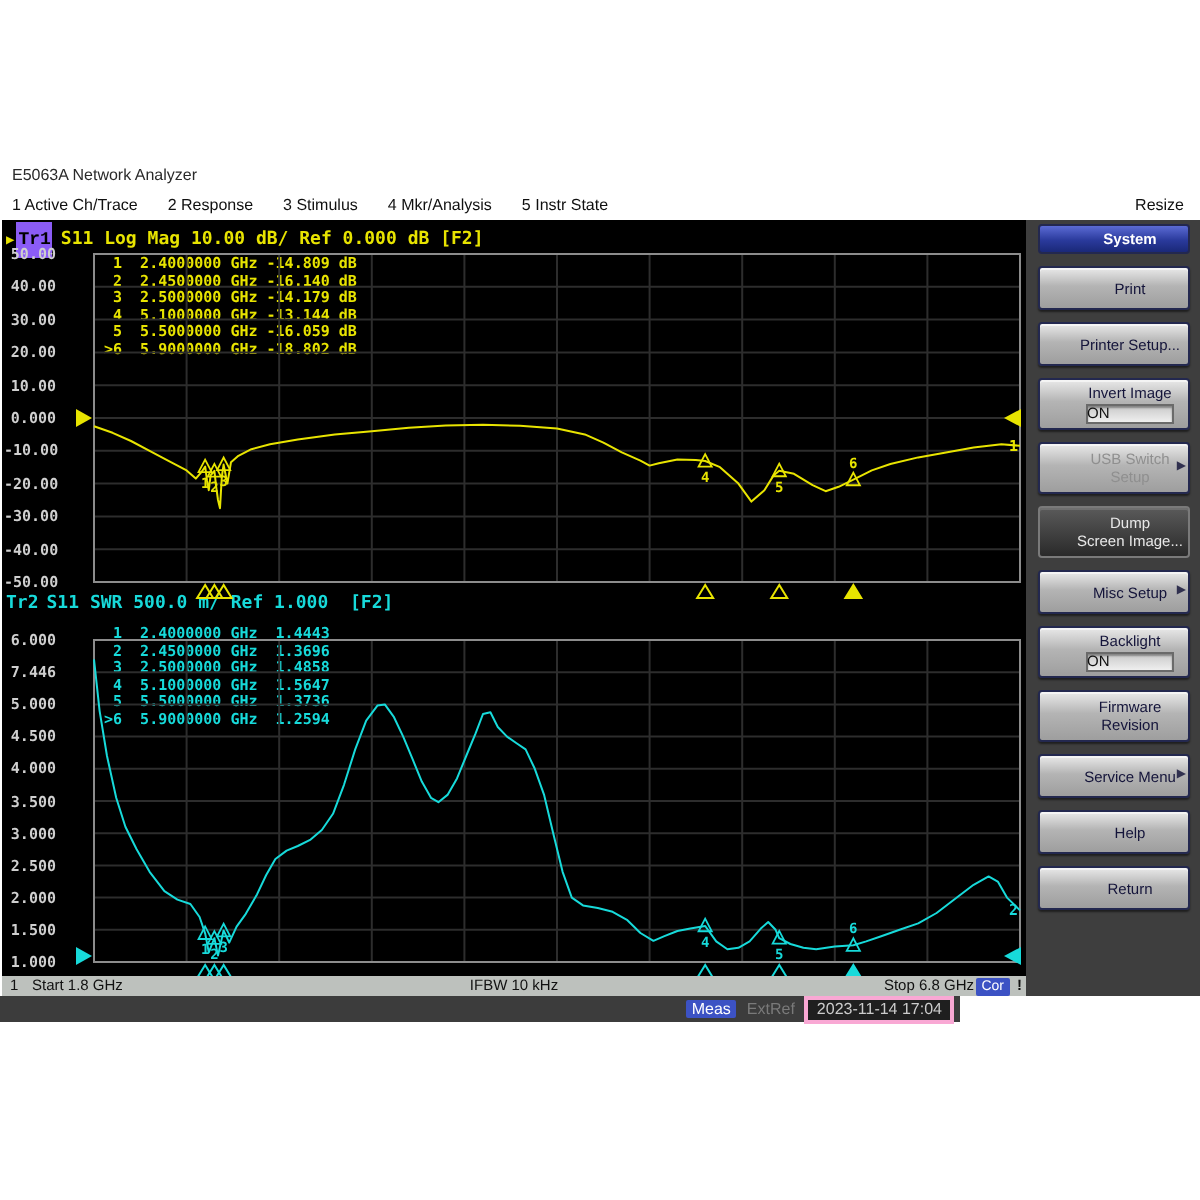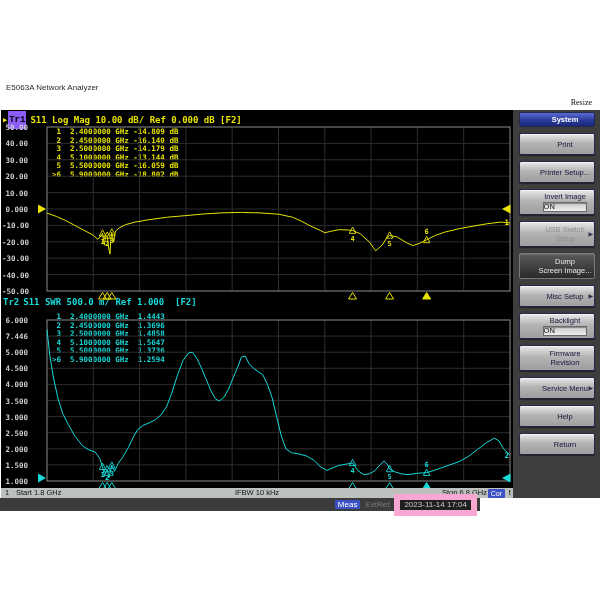--- a/index.html
+++ b/index.html
@@ -1,21 +1,21 @@
 <!DOCTYPE html>
 <html><head>
 <meta charset="utf-8">
 <style>
   html,body{margin:0;padding:0;}
   body{width:600px;height:600px;background:#ffffff;position:relative;overflow:hidden;
        font-family:"Liberation Sans",sans-serif;}
   .title{position:absolute;left:6px;top:83px;font-size:8px;color:#2a2a2a;}
   .menubar{position:absolute;left:6px;top:96px;right:8px;height:12px;display:flex;gap:15px;
            font-size:8px;color:#101010;align-items:center;}
-  .menubar .resize{margin-left:auto;font-family:Liberation Serif, serif;}
+  .menubar .resize{margin-left:auto;}
   .screen{position:absolute;left:1px;top:110px;width:512px;height:378px;background:#000;}
   .tr-header{position:absolute;font-family:"DejaVu Sans Mono",monospace;font-weight:bold;
              font-size:9px;white-space:pre;display:flex;align-items:center;}
   .tr-header.tr1{left:3px;top:111px;color:#e8e400;}
   .tr-header.tr2{left:3px;top:297px;color:#17dada;}
   .tr-header .arrow{color:#e8e400;font-size:7px;margin-right:1px;}
   .tr-header .badge.inv{background:#8b5cf6;color:#000;padding:4px 1px;font-family:Liberation Mono, monospace;}
   .tr-header .htext{margin-left:4px;}
   .ylabel{position:absolute;left:2px;width:26px;text-align:right;transform:translateY(-50%);
           font-family:"DejaVu Sans Mono",monospace;font-weight:bold;font-size:7.5px;color:#cfcfcf;}
@@ -31,21 +31,21 @@
   .sb-start{left:15px;}
   .sb-ifbw{left:50%;transform:translateX(-50%);}
   .sb-stop{right:26px;}
   .badge-blue{background:#3c52c4;color:#fff;padding:0 3px;border-radius:1px;}
   .sb-cor{right:8px;height:9px;line-height:9px !important;top:0.5px !important;font-size:7px;}
   .sb-alert{right:2px;font-weight:bold;}
   .bottombar{position:absolute;left:0px;top:498px;width:480px;height:13px;background:#3c3c3c;
              display:flex;justify-content:flex-end;align-items:center;gap:5px;
              padding-right:3px;box-sizing:border-box;font-size:8px;}
   .extref{color:#7a7a7a;}
-  .datetime{background:#1f1f1f;border:6px solid #f9a8d4;color:#cccccc;padding:0 4px;
+  .datetime{background:#1f1f1f;border:2px solid #f9a8d4;color:#cccccc;padding:0 4px;
             font-size:8px;line-height:10px;}
   .sidebar{position:absolute;left:513px;top:110px;width:87px;height:388px;background:#3e3e3e;
            box-sizing:border-box;padding:2px 5px 0 6px;display:flex;flex-direction:column;gap:6px;}
   .skey{flex:none;height:20px;border:1px solid #23284f;border-radius:2px;
         background:linear-gradient(#e9e9e9,#b4b4b4 45%,#9e9e9e);
         color:#14143a;font-size:7.5px;display:flex;flex-direction:column;align-items:center;
         justify-content:center;text-align:left;position:relative;
         box-shadow:inset 0 1px 0 #f4f4f4, 0 1px 1px rgba(0,0,0,.5);line-height:9px;padding-left:16px;}
   .skey.tall{height:24px;}
   .skey.header{height:13px;background:linear-gradient(#5b6bd4,#2a3a9c 55%,#1a2878);
@@ -58,20 +58,27 @@
                 box-shadow:inset 0 1px 1px rgba(0,0,0,.35);}
   .skey .sub-arrow{position:absolute;right:1px;top:50%;transform:translateY(-50%);
                    font-size:6px;color:#30304f;}
 </style>
 </head>
 <body>
 
 <div class="title">E5063A Network Analyzer</div>
 
 <div class="menubar">
+  <div id="menu-items" style="display:flex;gap:15px;">
+      <span>1 Active Ch/Trace</span>
+      <span>2 Response</span>
+      <span>3 Stimulus</span>
+      <span>4 Mkr/Analysis</span>
+      <span>5 Instr State</span>
+    </div>
   <span class="resize">Resize</span>
 </div>
 
 <div class="screen"></div>
 
 <div class="tr-header tr1">
   <span class="arrow">▶</span><span class="badge inv">Tr1</span><span class="htext">S11 Log Mag 10.00 dB/ Ref 0.000 dB [F2]</span>
 </div>
 
 <div class="tr-header tr2">

